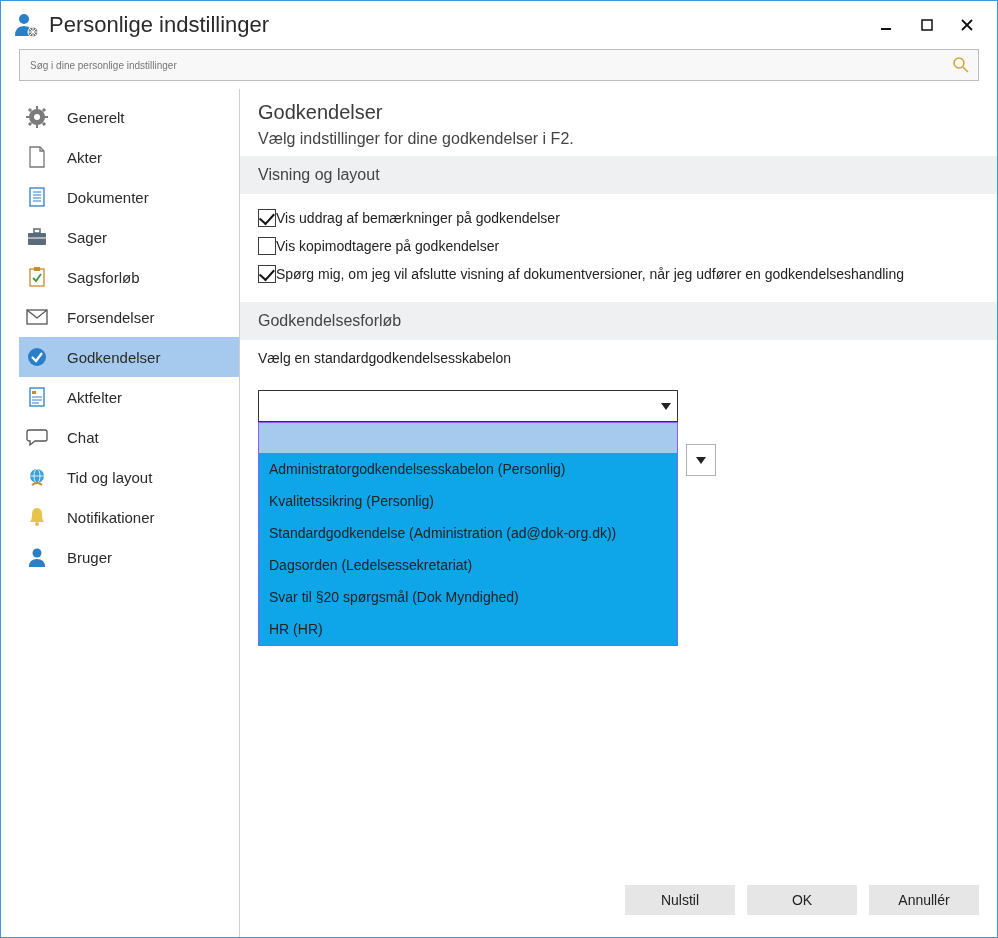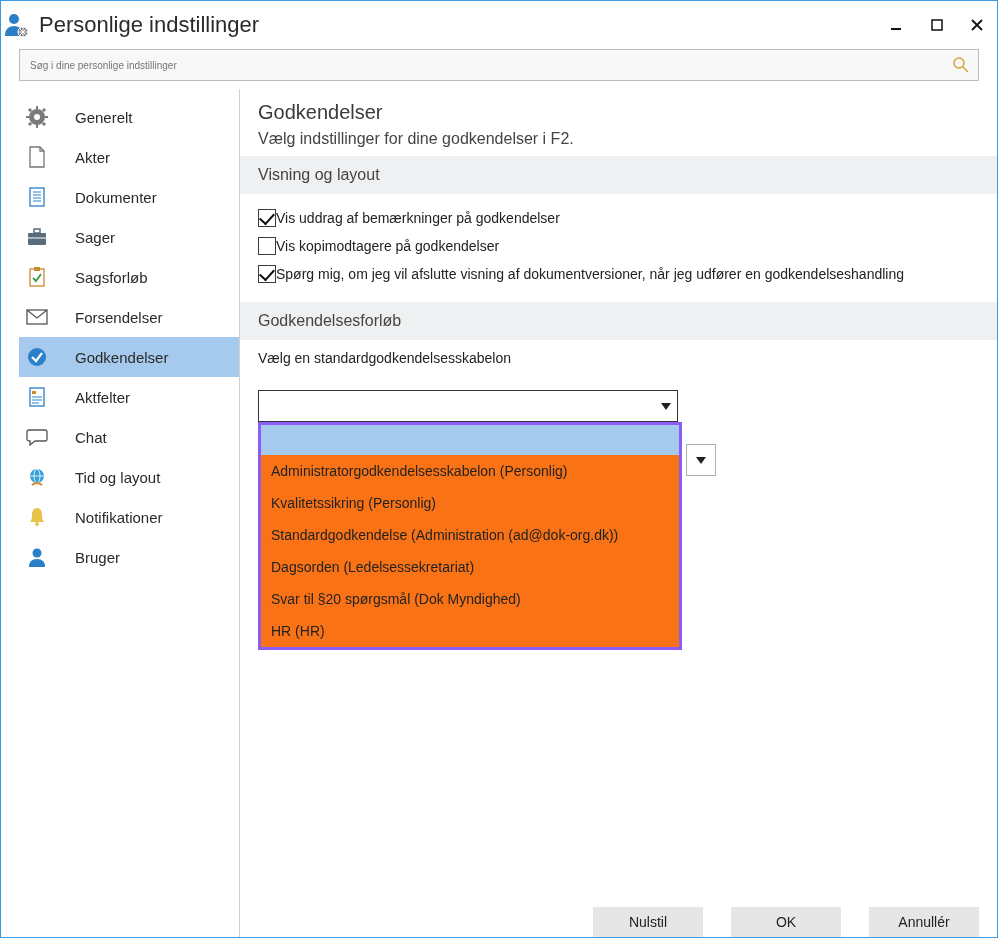--- a/index.html
+++ b/index.html
@@ -1,53 +1,53 @@
 <!DOCTYPE html>
 <html><head>
 <meta charset="utf-8">
 <style>
   html,body{margin:0;padding:0;font-family:"Segoe UI",Tahoma,sans-serif;font-size:14px;color:#222;background:#fff}
   .window{width:998px;height:938px;box-sizing:border-box;border:1px solid #3b99e0;display:flex;flex-direction:column;position:relative;overflow:hidden}
-  .titlebar{display:flex;align-items:center;height:48px;padding:0 0}
+  .titlebar{display:flex;align-items:center;height:48px;padding:0 10px}
   .title-icon{width:30px;height:30px;margin-right:8px;display:flex;align-items:center;justify-content:center}
   .title-text{font-size:22px;font-weight:400;color:#2a2a2a}
   .win-controls{margin-left:auto;display:flex;gap:0}
   .win-btn{width:40px;height:30px;display:flex;align-items:center;justify-content:center;cursor:default}
   .search-wrap{padding:0 18px 8px 18px}
   .search-box{border:1px solid #bdbdbd;background:#f8f8f8;height:30px;display:flex;align-items:center;padding:0 8px}
   .search-input{flex:1;border:none;background:transparent;outline:none;font-size:10px;color:#0369a1}
   .body{flex:1;display:flex;min-height:0;padding:0 0 0 18px}
   .sidebar{width:220px;border-right:1px solid #cfcfcf;padding-top:8px}
-  .side-item{display:flex;align-items:center;height:40px;padding:0 4px 0 6px;gap:26px;cursor:default}
+  .side-item{display:flex;align-items:center;height:40px;padding:0 4px 0 6px;gap:18px;cursor:default}
   .side-item.active{background:#a6caed}
   .side-icon{width:24px;height:24px;display:flex;align-items:center;justify-content:center}
   .side-label{font-size:15px;color:#2a2a2a}
   .main{flex:1;display:flex;flex-direction:column;min-height:0;overflow:hidden}
   .main-scroll{flex:1;overflow:auto;padding:0 0 0 0}
   .page-head{padding:12px 18px 8px 18px}
   .page-title{font-size:20px;color:#3a3a3a;margin:0 0 6px 0;font-weight:400}
   .page-desc{font-size:16px;color:#444}
   .section-h{background:#eef0f1;padding:10px 18px;font-size:16px;color:#444}
   .section-body{padding:10px 18px 14px 18px}
   .chk-row{display:flex;align-items:flex-start;padding:4px 0}
   .chk-box{width:18px;height:18px;border:1px solid #3a3a3a;box-sizing:border-box;display:flex;align-items:center;justify-content:center;flex-shrink:0;margin-top:1px}
   .chk-box.checked::after{content:"";display:block;width:12px;height:7px;border-left:2px solid #111;border-bottom:2px solid #111;transform:rotate(-48deg) translate(1px,-1px)}
   .chk-label{line-height:20px}
   .combo-label{margin-bottom:24px}
   .combo{width:418px;height:30px;border:1px solid #333;display:flex;align-items:center;position:relative;background:#fff}
   .combo-text{flex:1;padding:0 8px}
   .combo-btn{width:22px;height:28px;display:flex;align-items:center;justify-content:center}
   .triangle-down{width:0;height:0;border-left:5px solid transparent;border-right:5px solid transparent;border-top:7px solid #222}
-  .dropdown{position:absolute;left:-1px;top:31px;width:418px;border:3px solid #8b5cf6;background:#f97316;z-index:10}
+  .dropdown{position:absolute;left:-1px;top:31px;width:418px;border:1px solid #8b5cf6;background:#0ea5e9;z-index:10}
   .dd-item{padding:8px 10px;font-size:14px;color:#222;cursor:default}
   .dd-item.selected{background:#a6caed;height:14px}
   .second-combo-wrap{margin-top:22px;position:relative}
   .second-combo{width:418px;height:30px;border:1px solid #b0b0b0;display:flex;align-items:center;background:#fff}
   .second-btn{width:28px;height:30px;border:1px solid #b0b0b0;margin-left:8px;display:flex;align-items:center;justify-content:center;background:#fff}
-  .footer{height:52px;display:flex;align-items:flex-end;justify-content:flex-end;padding:0 18px;gap:28px}
+  .footer{height:52px;display:flex;align-items:flex-start;justify-content:flex-end;padding:0 18px;gap:12px}
   .btn{min-width:110px;height:30px;background:#e6e6e6;border:none;display:flex;align-items:center;justify-content:center;font-size:14px;color:#222;cursor:default}
   svg{display:block}
 </style>
 </head>
 <body>
 
 <div class="window">
 
   <div class="titlebar">
     <span class="title-icon">

